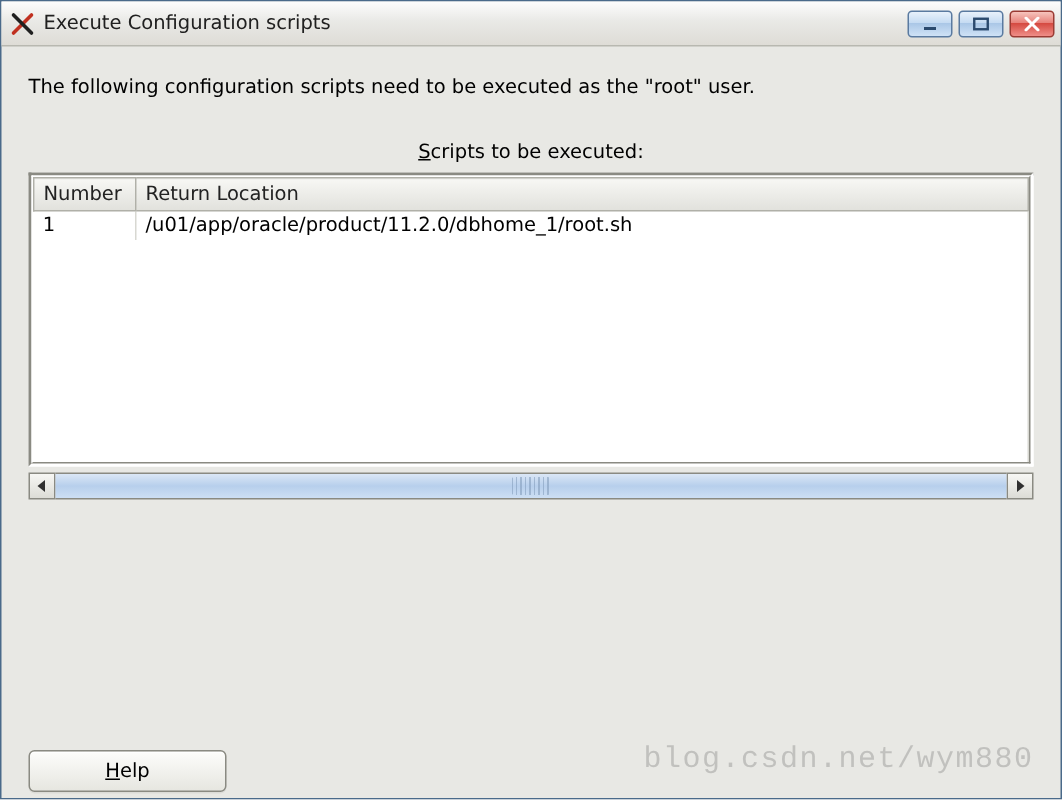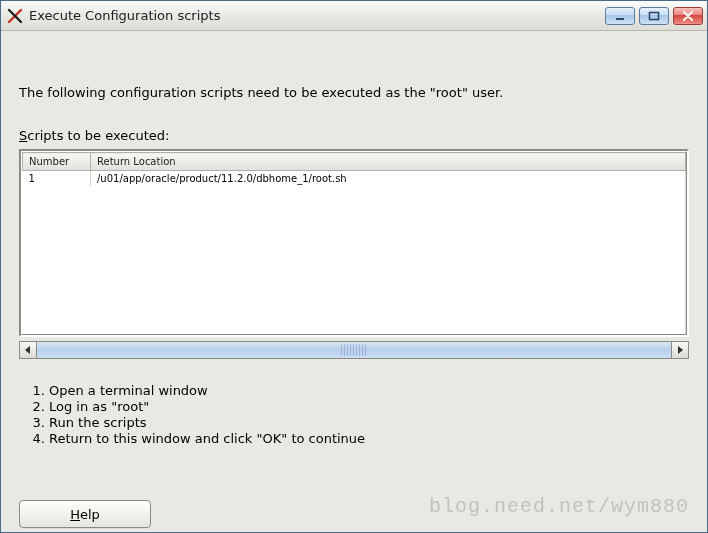--- a/index.html
+++ b/index.html
@@ -11,21 +11,20 @@
     color: #000;
     background: #fff;
     overflow: hidden;
   }
   .window {
     width: 708px; height: 533px;
     border: 1px solid #4a6a8a;
     background: #e8e8e4;
     display: flex;
     flex-direction: column;
-    gap: 34px;
   }
   .titlebar {
     height: 30px;
     background: linear-gradient(to bottom, #fdfdfd 0%, #e9e9e6 45%, #dedcd6 100%);
     border-bottom: 1px solid #b8b8b0;
     display: flex;
     align-items: center;
     padding: 0 4px 0 6px;
     -webkit-backdrop-filter: none;
   }
@@ -61,38 +60,39 @@
     flex: 1;
     padding: 14px 18px 4px 18px;
     display: flex;
     flex-direction: column;
   }
   .msg {
     margin: 6px 0 28px 0;
   }
   .scripts-label {
     margin-bottom: 6px;
+    text-align: center;
   }
   .underline-key { text-decoration: underline; }
   .table-wrap {
     border: 2px solid #8a8a82;
     border-right-color:#fff;
     border-bottom-color:#fff;
     background: #fff;
     padding:0;
   }
   .table-inner{
     border:1px solid #fff;
     border-right-color:#8a8a82;
     border-bottom-color:#8a8a82;
   }
   table {
     width: 100%;
     border-collapse: collapse;
-    font-size: 10px;
+    font-size: 13px;
   }
   th {
     text-align: left;
     font-weight: normal;
     background: linear-gradient(to bottom,#f7f7f4,#e1e1dc);
     border: 1px solid #b0b0a8;
     padding: 3px 6px;
     color: #222;
   }
   th.num { width: 68px; }
@@ -244,31 +244,25 @@
         <div class="scroll-grip"></div>
       </div>
       <div class="scroll-btn">
         <svg width="8" height="8">
             <path d="M2 0 L7 4 L2 8 Z" fill="#303030"></path>
           </svg>
       </div>
     </div>
 
     <div class="instructions">
-      <ol>
-        <li>Open a terminal window</li>
-        <li>Log in as "root"</li>
-        <li>Run the scripts</li>
-        <li>Return to this window and click "OK" to continue</li>
-      </ol>
     </div>
 
     <div class="button-row">
       <div class="btn">
         <span class="underline-key">H</span>
           <span>elp</span>
       </div>
     </div>
 
   </div>
 
-  <div class="watermark">blog.need.net/wym880</div>
+  <div class="watermark">blog.csdn.net/wym880</div>
 </div>
 
 </body></html>

